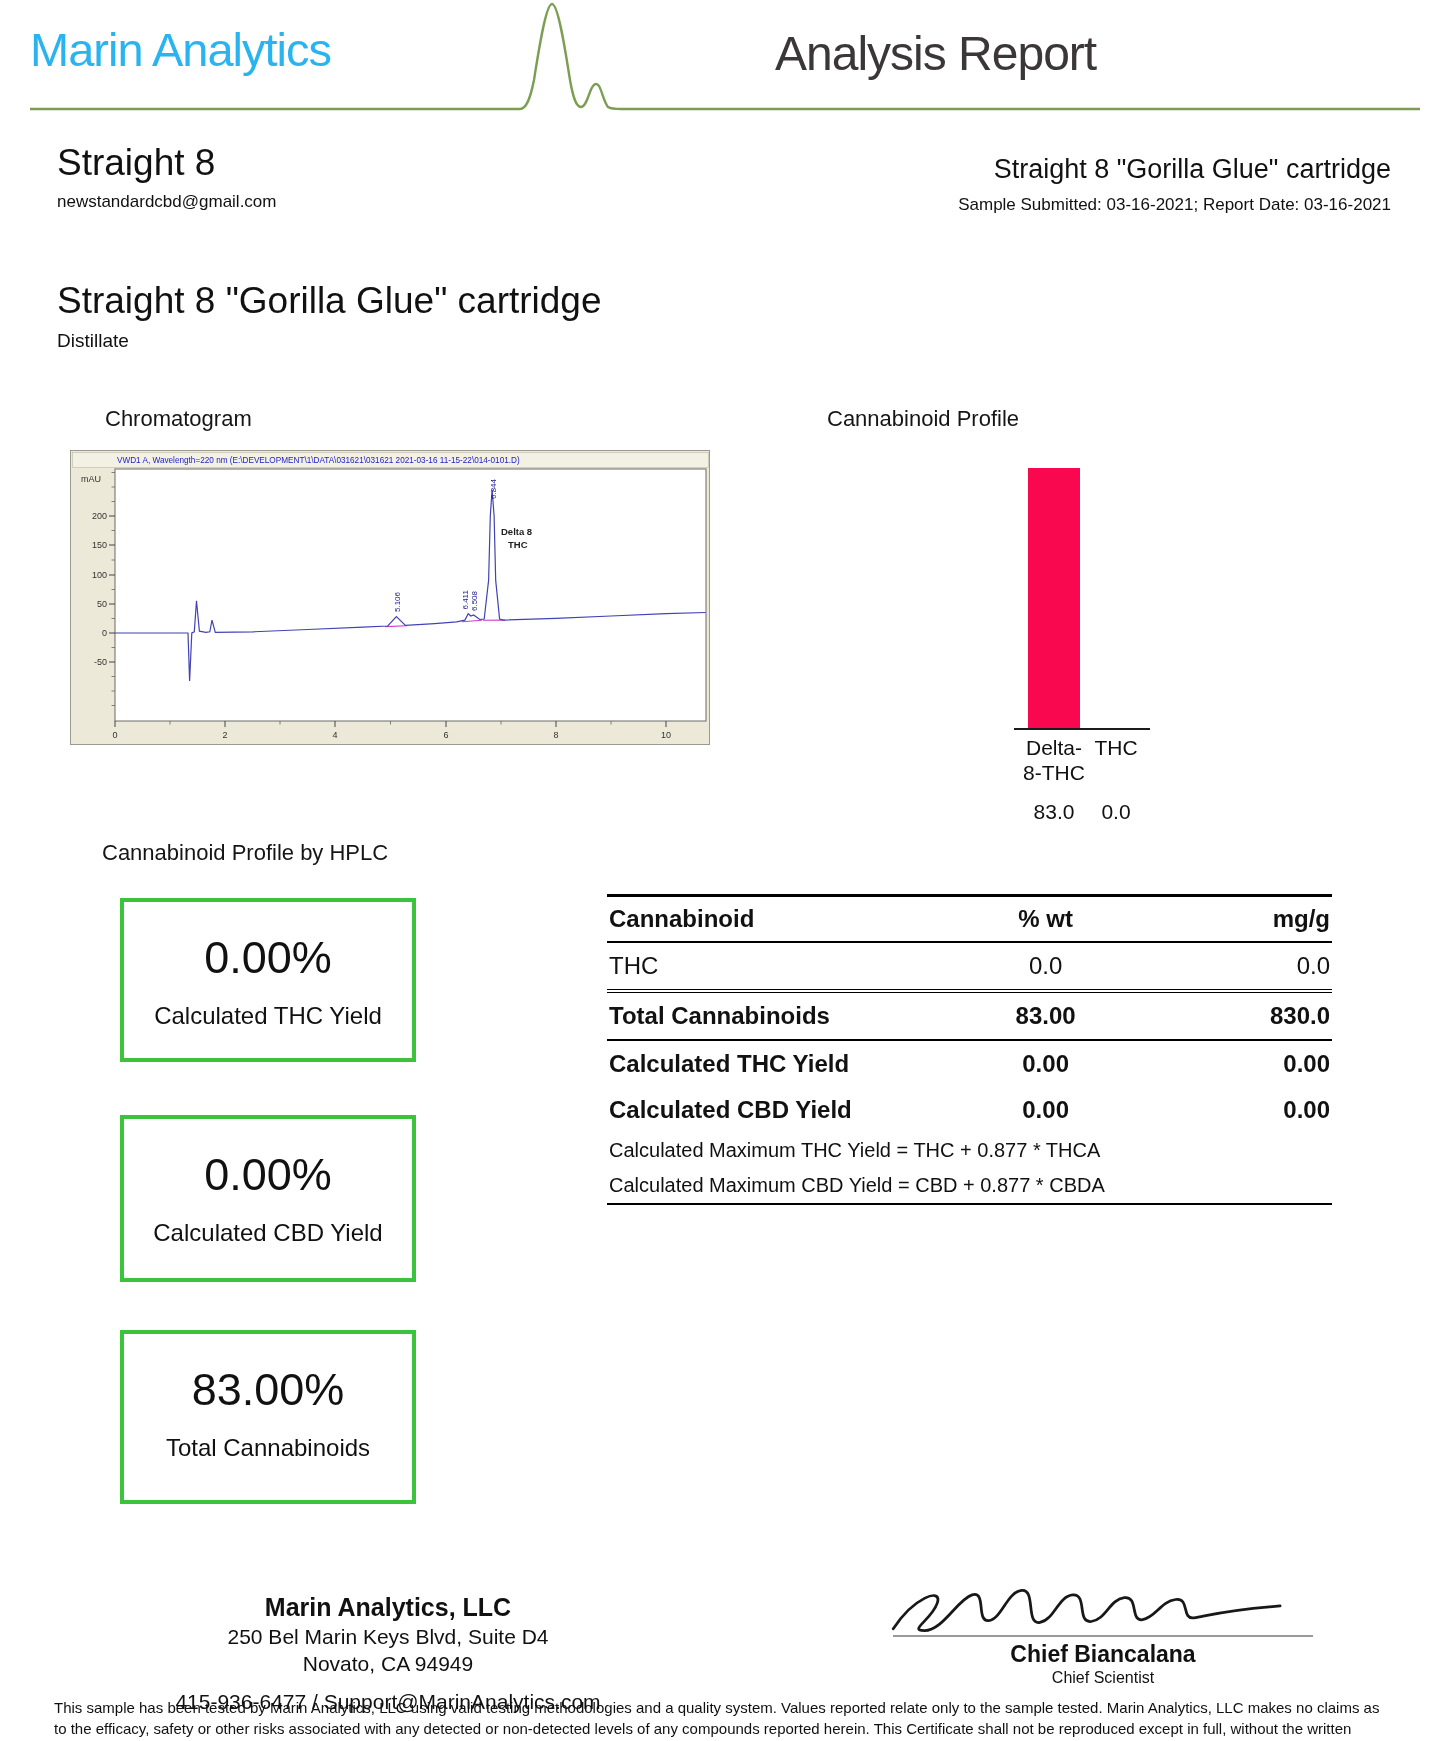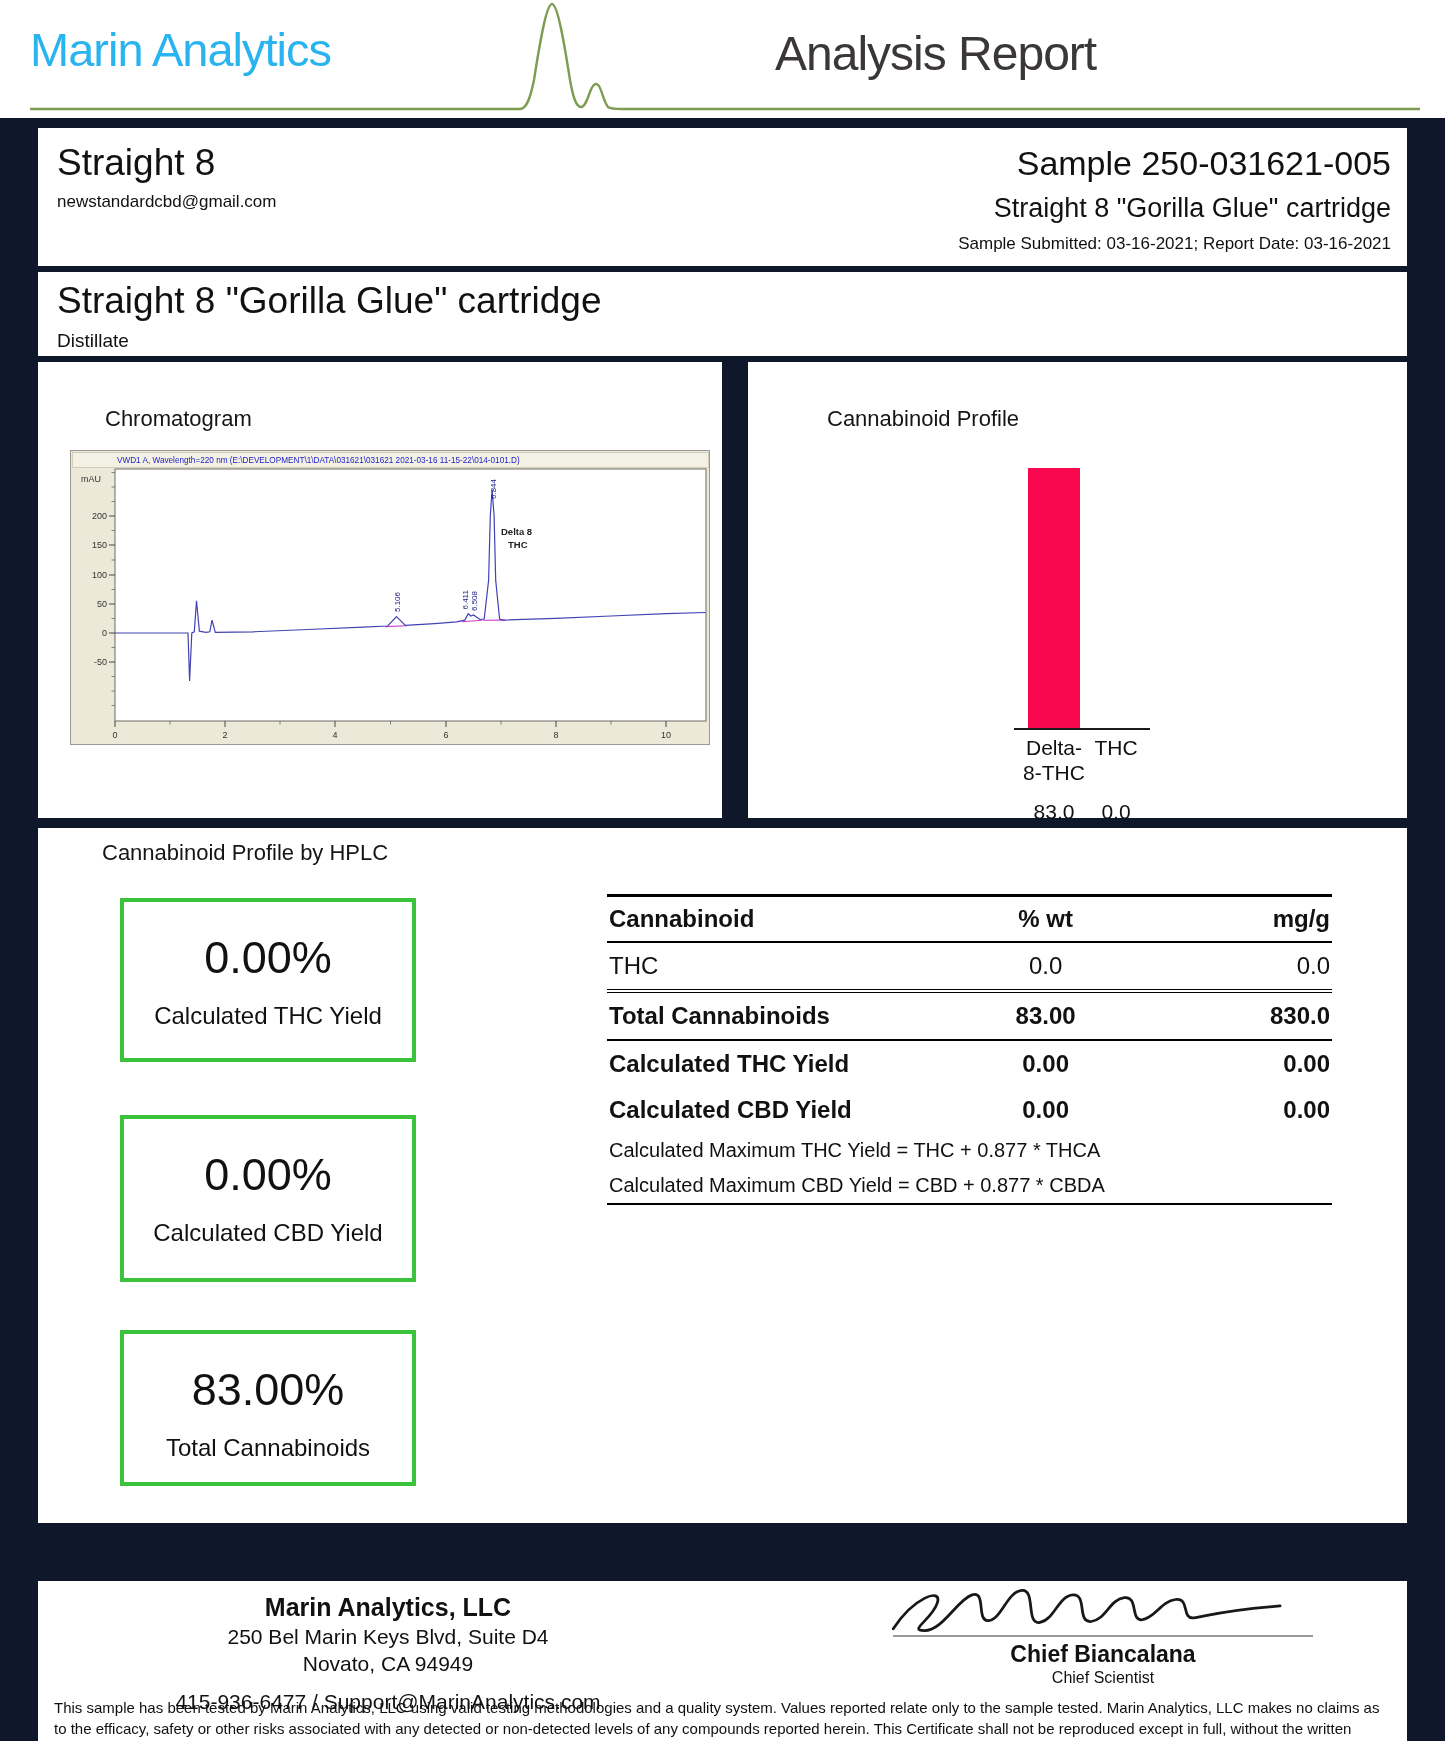--- a/index.html
+++ b/index.html
@@ -1,18 +1,18 @@
 <!DOCTYPE html>
 <html><head>
 <meta charset="utf-8">
 <style>
   * { margin:0; padding:0; box-sizing:border-box; }
   html,body { background:#e9e9e9; }
   body { font-family:"Liberation Sans", sans-serif; color:#111; }
-  #page { position:relative; width:1445px; height:1741px; background:#0f172a; margin:0 auto; overflow:hidden; }
+  #page { position:relative; width:1445px; height:1741px; background:#ffffff; margin:0 auto; overflow:hidden; }
 
   
   .header { position:absolute; left:0; top:0; width:1445px; height:118px; background:#ffffff; }
   .brand { position:absolute; left:30px; top:22px; font-size:47px; letter-spacing:-1px; color:#2AB4EF; font-weight:500; }
   .report-title { position:absolute; left:775px; top:26px; font-size:48px; color:#3b3738; font-weight:400; letter-spacing:-1px; }
   .header svg { position:absolute; left:0; top:0; pointer-events:none; }
 
   
   .card { position:absolute; background:#ffffff; }
 
@@ -81,21 +81,20 @@
     <div class="report-title">Analysis Report</div>
     <svg width="1445" height="118" viewBox="0 0 1445 118">
       <path d="M30,109 L520,109 C526,109 530,100 534,80 C539,48 546,4 552,4 C558,4 565,48 570,80 C573,97 576,107 581,107 C585,107 587,100 590,92 C593,84 596,82 599,86 C602,91 604,102 608,107 C611,109 615,109 621,109 L1420,109" fill="none" stroke="#7C9D52" stroke-width="2.4"></path>
     </svg>
   </div>
 
   <div class="card" style="left:38px; top:128px; width:1369px; height:138px;">
     <div class="client-name">Straight 8</div>
     <div class="client-email">newstandardcbd@gmail.com</div>
     <div class="sample-block">
-      <div class="sample-id">Sample 250-031621-005</div>
       <div class="sample-product">Straight 8 "Gorilla Glue" cartridge</div>
       <div class="sample-dates">Sample Submitted: 03-16-2021;  Report Date: 03-16-2021</div>
     </div>
   </div>
 
   <div class="card" style="left:38px; top:272px; width:1369px; height:84px;">
     <div class="product-name">Straight 8 "Gorilla Glue" cartridge</div>
     <div class="product-type">Distillate</div>
   </div>
 
@@ -161,21 +160,21 @@
     <div class="section-heading" style="position:absolute; left:17px; top:12px;">Cannabinoid Profile by HPLC</div>
 
     <div class="green-box" style="top:70px; height:164px;">
       <div class="value">0.00%</div>
       <div class="label">Calculated THC Yield</div>
     </div>
     <div class="green-box" style="top:287px; height:167px;">
       <div class="value">0.00%</div>
       <div class="label">Calculated CBD Yield</div>
     </div>
-    <div class="green-box" style="top:502px; height:156px;">
+    <div class="green-box" style="top:502px; height:174px;">
       <div class="value">83.00%</div>
       <div class="label">Total Cannabinoids</div>
     </div>
 
     <table class="hplc-table">
       <colgroup>
           <col style="width:46%">
           <col style="width:29%">
           <col style="width:25%">
         </colgroup>

